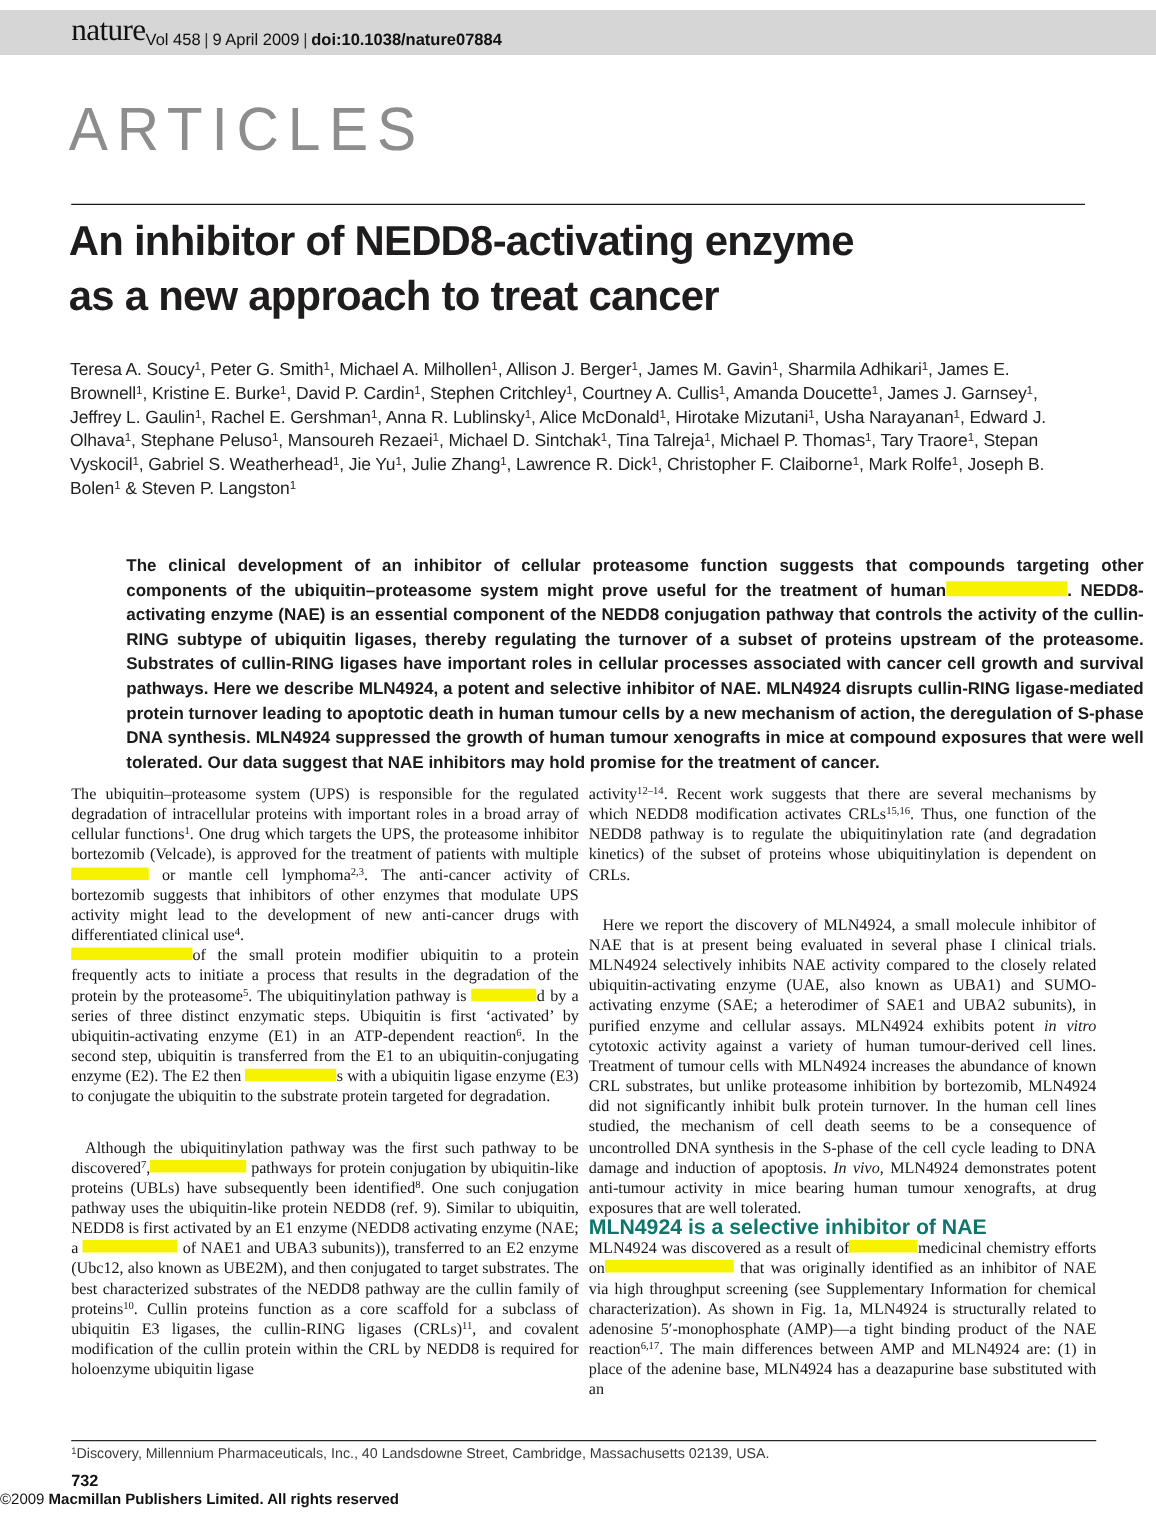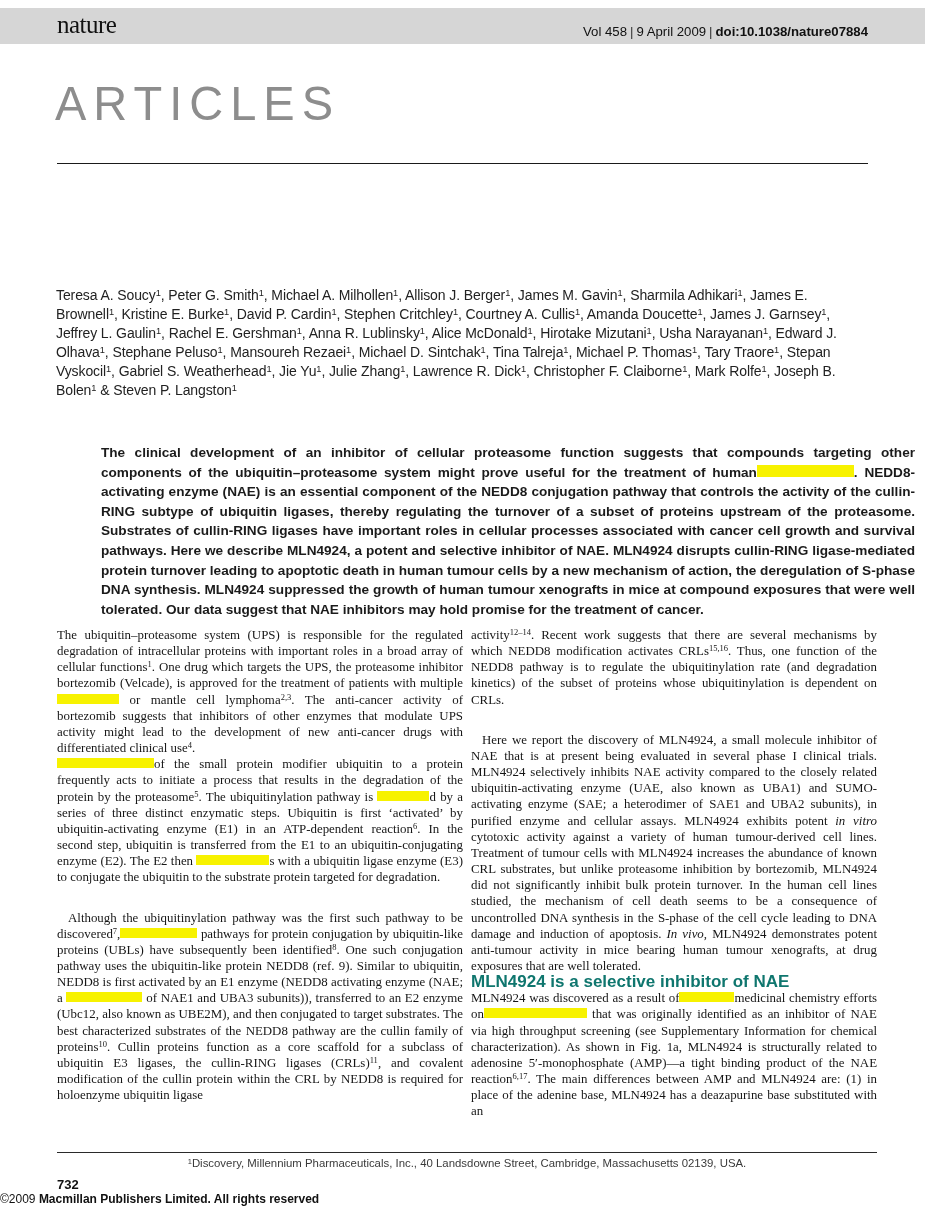--- a/index.html
+++ b/index.html
@@ -1,21 +1,21 @@
 <!DOCTYPE html>
 <html lang="en" style="--hl: #f7f200;"><head>
 <meta charset="utf-8">
 <style>
   html,body{margin:0;padding:0;background:#ffffff;}
   #page{position:relative;width:925px;height:1216px;background:#ffffff;overflow:hidden;
         font-family:"Liberation Sans",sans-serif;color:#1a1a1a;}
 
   
   .band{position:absolute;left:0;top:8px;width:925px;height:36px;background:#d6d6d6;
-        display:flex;align-items:flex-end;justify-content:space-between;
+        display:flex;align-items:flex-end;justify-content:flex-start;
         padding:0 57px 5px 57px;box-sizing:border-box;}
   .journal{font-family:"Liberation Serif",serif;font-size:25px;letter-spacing:-0.5px;color:#111;}
   .volinfo{font-size:13.2px;color:#111;display:flex;align-items:baseline;}
   .volinfo .sep{padding:0 3px;font-weight:400;color:#333;}
   .volinfo .doi{font-weight:bold;}
 
   .banner{position:absolute;left:55px;top:74px;font-size:47px;letter-spacing:7px;
           color:#8d8d8d;font-weight:400;transform:scaleY(1.04);transform-origin:top left;}
 
   .rule-title{position:absolute;left:57px;top:163px;width:811px;height:0;
@@ -38,21 +38,21 @@
   .col p.indent{text-indent:11px;margin-top:24px;}
   .sec-head{font-family:"Liberation Sans",sans-serif;font-size:17px;font-weight:bold;
             margin:8px 0 1px 0;text-align:left;color:#0f766e;}
 
   sup{font-size:0.66em;line-height:0;vertical-align:baseline;position:relative;top:-0.45em;}
 
   .hl{display:inline-block;background:var(--hl,#f7f200);height:0.78em;vertical-align:baseline;}
   .abstract .hl{height:0.82em;}
 
   .rule-foot{position:absolute;left:57px;top:1152px;width:820px;height:0;border-top:1.4px solid #2a2a2a;}
-  .footnote{position:absolute;left:57px;top:1157px;width:820px;font-size:11.4px;color:#3a3a3a;text-align:center;}
+  .footnote{position:absolute;left:57px;top:1157px;width:820px;font-size:11.4px;color:#3a3a3a;}
   .pagenum{position:absolute;left:57px;top:1177px;font-size:13px;font-weight:bold;color:#111;}
   .copyright{position:absolute;left:0;top:1192px;width:925px;text-align:left;font-size:12px;color:#111;}
   .copyright b{font-weight:bold;}
   i{font-style:italic;}
 </style>
 </head>
 <body>
 
 <div id="page">
 
@@ -64,20 +64,24 @@
       <span>9 April 2009</span>
       <span class="sep">|</span>
       <span class="doi">doi:10.1038/nature07884</span>
     </span>
   </div>
 
   <div class="banner">ARTICLES</div>
 
   <div class="rule-title"></div>
 
+  <div class="title">
+    <span>An inhibitor of NEDD8-activating enzyme</span><br>
+    <span>as a new approach to treat cancer</span>
+  </div>
 
   <div class="authors">Teresa A. Soucy<sup>1</sup>, Peter G. Smith<sup>1</sup>, Michael A. Milhollen<sup>1</sup>, Allison J. Berger<sup>1</sup>, James M. Gavin<sup>1</sup>, Sharmila Adhikari<sup>1</sup>, James E. Brownell<sup>1</sup>, Kristine E. Burke<sup>1</sup>, David P. Cardin<sup>1</sup>, Stephen Critchley<sup>1</sup>, Courtney A. Cullis<sup>1</sup>, Amanda Doucette<sup>1</sup>, James J. Garnsey<sup>1</sup>, Jeffrey L. Gaulin<sup>1</sup>, Rachel E. Gershman<sup>1</sup>, Anna R. Lublinsky<sup>1</sup>, Alice McDonald<sup>1</sup>, Hirotake Mizutani<sup>1</sup>, Usha Narayanan<sup>1</sup>, Edward J. Olhava<sup>1</sup>, Stephane Peluso<sup>1</sup>, Mansoureh Rezaei<sup>1</sup>, Michael D. Sintchak<sup>1</sup>, Tina Talreja<sup>1</sup>, Michael P. Thomas<sup>1</sup>, Tary Traore<sup>1</sup>, Stepan Vyskocil<sup>1</sup>, Gabriel S. Weatherhead<sup>1</sup>, Jie Yu<sup>1</sup>, Julie Zhang<sup>1</sup>, Lawrence R. Dick<sup>1</sup>, Christopher F. Claiborne<sup>1</sup>, Mark Rolfe<sup>1</sup>, Joseph B. Bolen<sup>1</sup> &amp; Steven P. Langston<sup>1</sup></div>
 
   <div class="abstract">The clinical development of an inhibitor of cellular proteasome function suggests that compounds targeting other components of the ubiquitin–proteasome system might prove useful for the treatment of human<span class="hl" style="width: 97px;"></span>. NEDD8-activating enzyme (NAE) is an essential component of the NEDD8 conjugation pathway that controls the activity of the cullin-RING subtype of ubiquitin ligases, thereby regulating the turnover of a subset of proteins upstream of the proteasome. Substrates of cullin-RING ligases have important roles in cellular processes associated with cancer cell growth and survival pathways. Here we describe MLN4924, a potent and selective inhibitor of NAE. MLN4924 disrupts cullin-RING ligase-mediated protein turnover leading to apoptotic death in human tumour cells by a new mechanism of action, the deregulation of S-phase DNA synthesis. MLN4924 suppressed the growth of human tumour xenografts in mice at compound exposures that were well tolerated. Our data suggest that NAE inhibitors may hold promise for the treatment of cancer.</div>
 
   <div class="col col-left">
     <p>The ubiquitin–proteasome system (UPS) is responsible for the regulated degradation of intracellular proteins with important roles in a broad array of cellular functions<sup>1</sup>. One drug which targets the UPS, the proteasome inhibitor bortezomib (Velcade), is approved for the treatment of patients with multiple <span class="hl" style="width: 62px;"></span> or mantle cell lymphoma<sup>2,3</sup>. The anti-cancer activity of bortezomib suggests that inhibitors of other enzymes that modulate UPS activity might lead to the development of new anti-cancer drugs with differentiated clinical use<sup>4</sup>.</p>
     <p><span class="hl" style="width: 97px;"></span>of the small protein modifier ubiquitin to a protein frequently acts to initiate a process that results in the degradation of the protein by the proteasome<sup>5</sup>. The ubiquitinylation pathway is <span class="hl" style="width: 52px;"></span>d by a series of three distinct enzymatic steps. Ubiquitin is first ‘activated’ by ubiquitin-activating enzyme (E1) in an ATP-dependent reaction<sup>6</sup>. In the second step, ubiquitin is transferred from the E1 to an ubiquitin-conjugating enzyme (E2). The E2 then <span class="hl" style="width: 73px;"></span>s with a ubiquitin ligase enzyme (E3) to conjugate the ubiquitin to the substrate protein targeted for degradation.</p>
     <p class="indent">Although the ubiquitinylation pathway was the first such pathway to be discovered<sup>7</sup>,<span class="hl" style="width: 77px;"></span> pathways for protein conjugation by ubiquitin-like proteins (UBLs) have subsequently been identified<sup>8</sup>. One such conjugation pathway uses the ubiquitin-like protein NEDD8 (ref. 9). Similar to ubiquitin, NEDD8 is first activated by an E1 enzyme (NEDD8 activating enzyme (NAE; a <span class="hl" style="width: 76px;"></span> of NAE1 and UBA3 subunits)), transferred to an E2 enzyme (Ubc12, also known as UBE2M), and then conjugated to target substrates. The best characterized substrates of the NEDD8 pathway are the cullin family of proteins<sup>10</sup>. Cullin proteins function as a core scaffold for a subclass of ubiquitin E3 ligases, the cullin-RING ligases (CRLs)<sup>11</sup>, and covalent modification of the cullin protein within the CRL by NEDD8 is required for holoenzyme ubiquitin ligase</p>
   </div>

